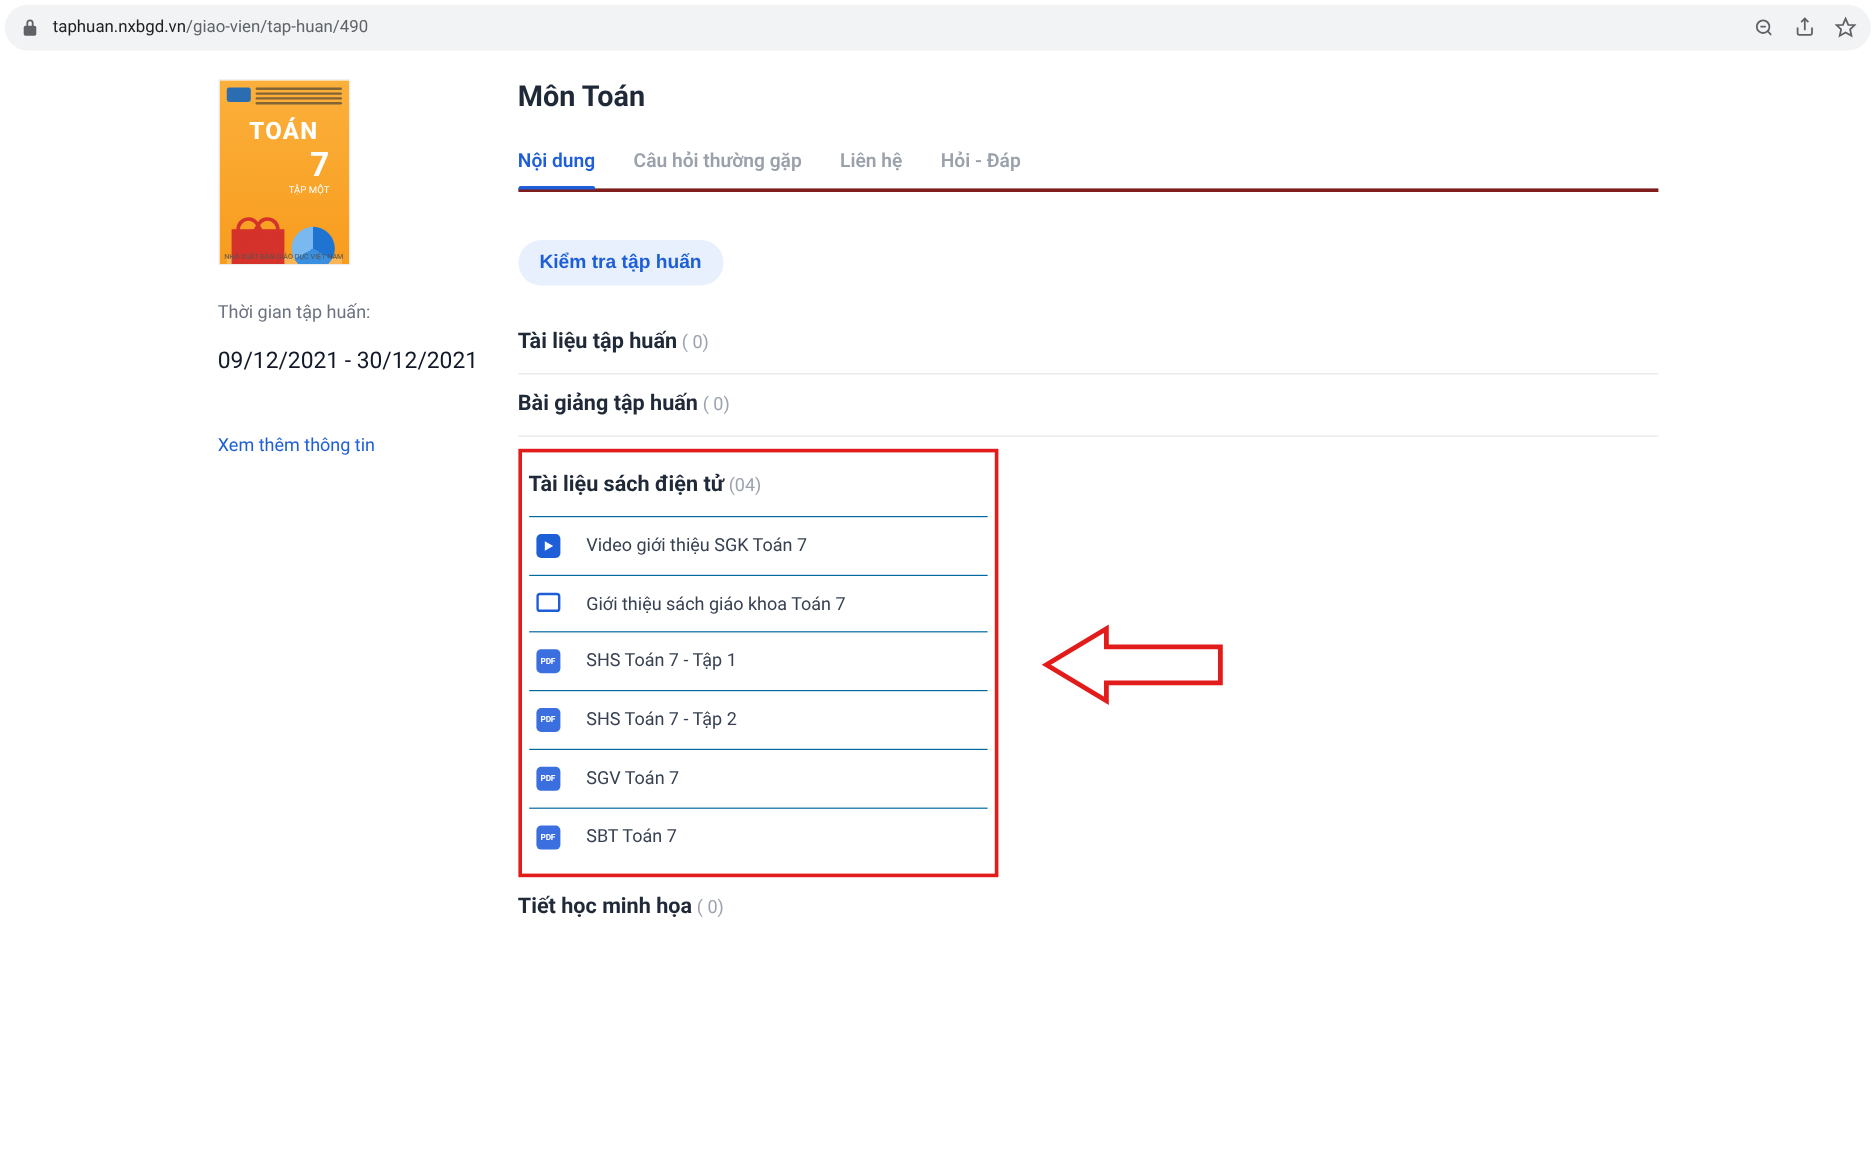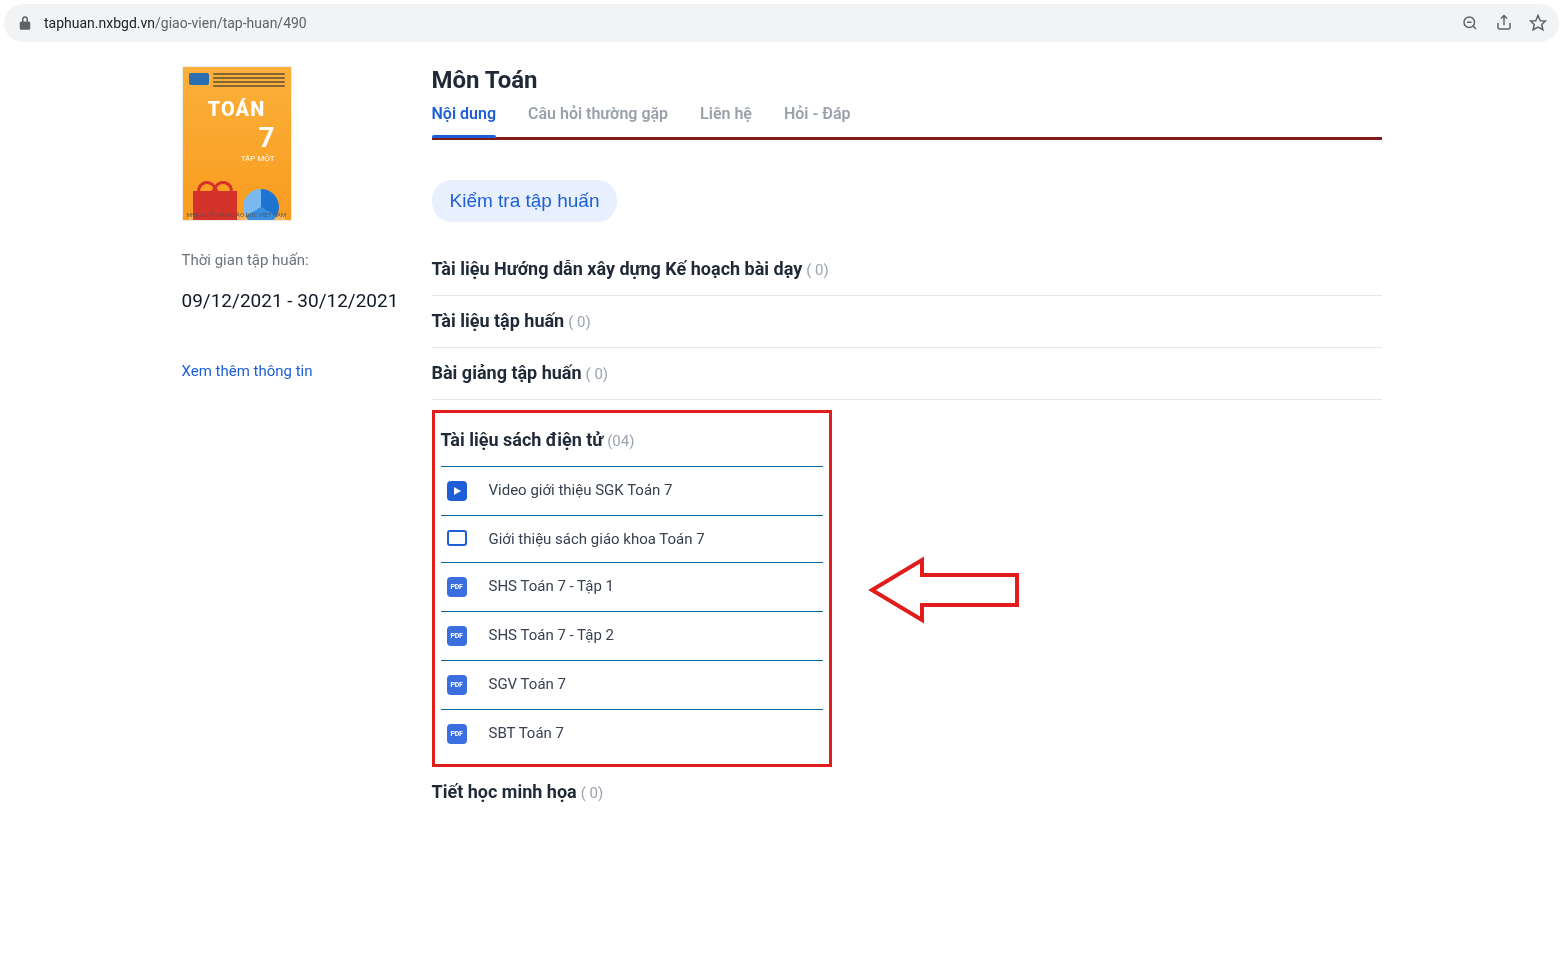--- a/index.html
+++ b/index.html
@@ -29,28 +29,28 @@
     .pie { width: 36px; height: 36px; border-radius: 50%; background: conic-gradient(#1e74d0 0 120deg, #3a8fe0 120deg 240deg, #7ab8f0 240deg 360deg); position: absolute; right: 6px; bottom: 10px; }
     .baseline { position:absolute; bottom:0; left:0; right:0; height:20px; background: rgba(255,255,255,.25); }
     .book-footer { position:absolute; bottom:2px; left:0; right:0; text-align:center; font-size:6px; color:#555; }
 
     .meta { margin-top: 30px; text-align: left; width: 100%; }
     .meta-label { color: #6b7280; font-size: 15px; margin-bottom: 20px; }
     .meta-dates { color: #111827; font-size: 19px; font-weight: 400; }
     .more-link { color: #1e5fd8; font-size: 15px; margin-top: 50px; cursor: pointer; }
 
     .main { flex: 1; }
-    .page-title { font-size: 24px; font-weight: 700; color: #1f2937; }
+    .page-title { font-size: 24px; font-weight: 700; color: #1f2937; margin-bottom: 20px; }
 
     .tabs { display: flex; gap: 32px; border-bottom: 3px solid #7f1d1d; margin-bottom: 40px; }
     .tab { padding: 10px 0 14px 0; font-size: 16px; color: #9aa1ab; font-weight: 600; cursor: pointer; position: relative; }
     .tab.active { color: #1e5fd8; }
     .tab.active::after { content:''; position:absolute; bottom:-1px; left:0; right:0; height:3px; background:#1e5fd8; border-radius: 2px 2px 0 0; }
 
-    .pill-btn { background: #e8f0fe; color: #1e5fd8; border: none; padding: 10px 18px; border-radius: 20px; font-size: 19px; font-weight: 400; cursor: pointer; margin-bottom: 22px; }
+    .pill-btn { background: #e8f0fe; color: #1e5fd8; border: none; padding: 10px 18px; border-radius: 20px; font-size: 16px; font-weight: 700; cursor: pointer; margin-bottom: 22px; }
 
     .section { border-bottom: 1px solid #e5e7eb; padding: 14px 0 16px 0; }
     .section-title { font-size: 18px; font-weight: 700; color: #1f2937; display: inline; }
     .section-count { color: #9ca3af; font-weight: 400; font-size: 15px; }
 
     .ebook-box { border: 3px solid #e21b1b; padding: 12px 6px 6px 6px; margin-top: 10px; position: relative; }
     .ebook-box .section { border-bottom: none; padding-top: 4px; }
     .item { display: flex; align-items: flex-start; gap: 22px; padding: 14px 6px; border-top: 1px solid #0369a1; }
     .item:first-child { border-top: 1px solid #eceef1; margin-top: 8px; }
     .item-label { color: #374151; font-size: 15px; }
@@ -127,24 +127,20 @@
     <nav class="tabs">
       <div class="tab active">Nội dung</div>
       <div class="tab">Câu hỏi thường gặp</div>
       <div class="tab">Liên hệ</div>
       <div class="tab">Hỏi - Đáp</div>
     </nav>
 
     <button class="pill-btn">Kiểm tra tập huấn</button>
 
 
-    <div class="section">
-      <span class="section-title">Tài liệu Hướng dẫn xây dựng Kế hoạch bài dạy</span>
-      <span class="section-count">( 0)</span>
-    </div>
 
     <div class="section">
       <span class="section-title">Tài liệu tập huấn</span>
       <span class="section-count">( 0)</span>
     </div>
 
     <div class="section">
       <span class="section-title">Bài giảng tập huấn</span>
       <span class="section-count">( 0)</span>
     </div>

